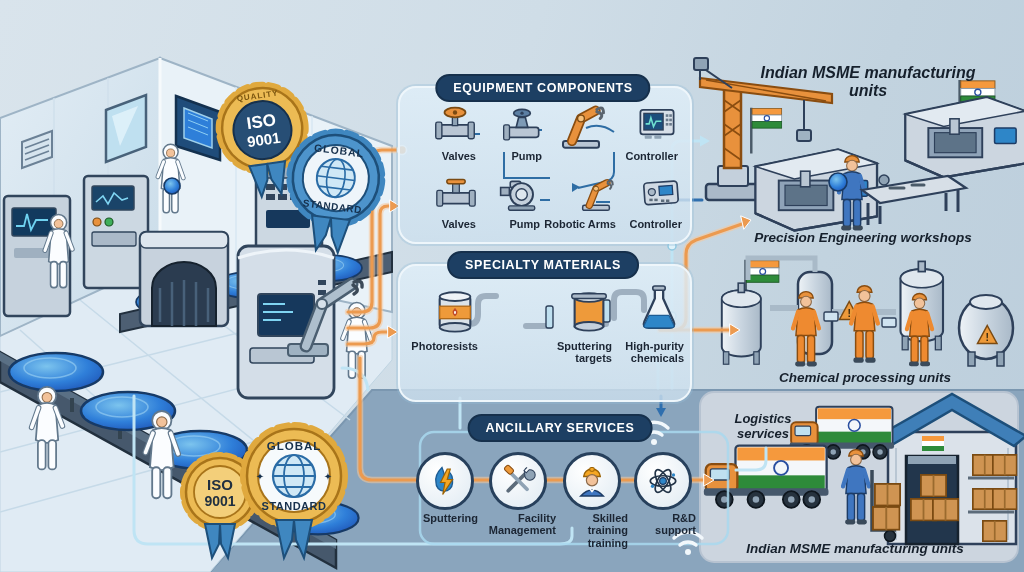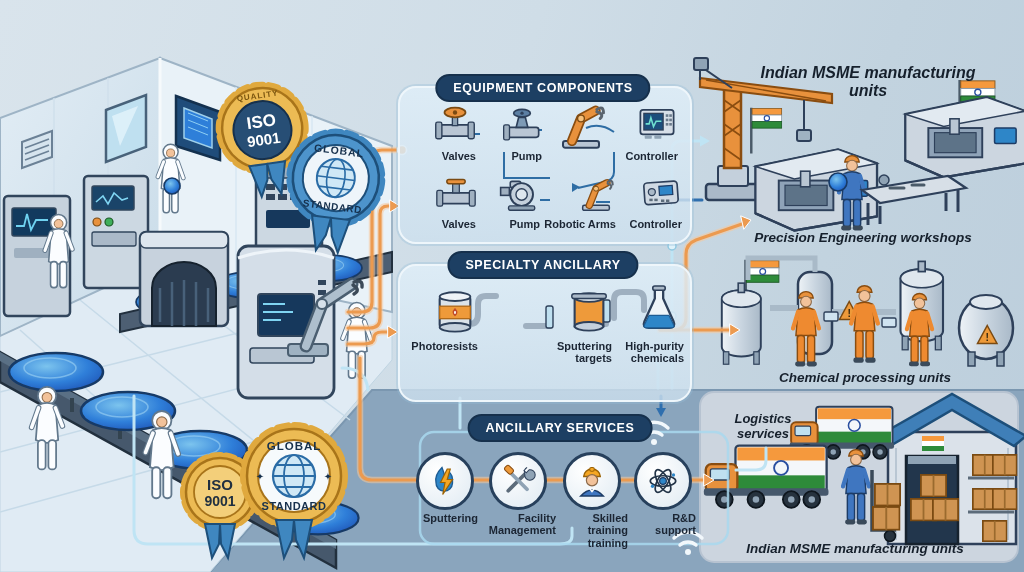--- a/index.html
+++ b/index.html
@@ -648,21 +648,21 @@
         </svg>
     <span class="lbl">Sputtering targets</span>
   </div>
   <div class="item" style="left:214px;top:18px;width:70px">
     <svg width="50" height="50">
           <use href="#ic-flask"></use>
         </svg>
     <span class="lbl">High-purity chemicals</span>
   </div>
 </div>
-<div class="pill" style="left:543px;top:251px">SPECIALTY ANCILLARY</div>
+<div class="pill" style="left:543px;top:251px">SPECIALTY MATERIALS</div>
 
 <div style="position:absolute;left:404px;top:452px;width:300px;z-index:4">
   <div class="item" style="left:8px;top:0;width:66px">
     <div class="svc-circle">
           <svg width="36" height="36">
             <use href="#ic-bolt"></use>
           </svg>
         </div>
     <span class="lbl">Sputtering</span>
   </div>

